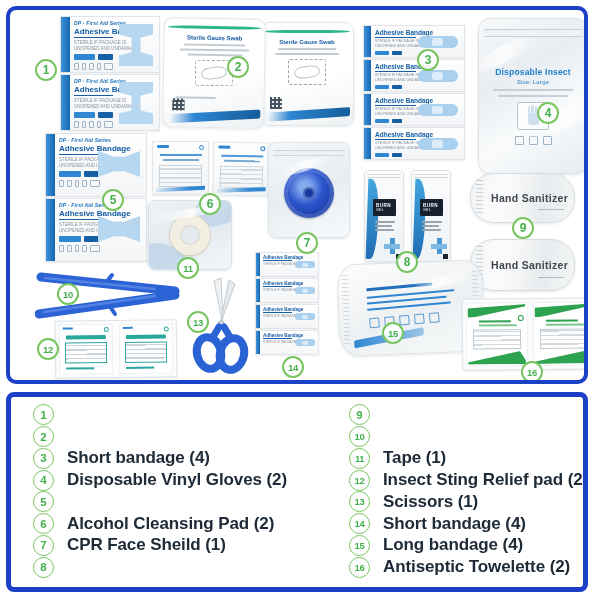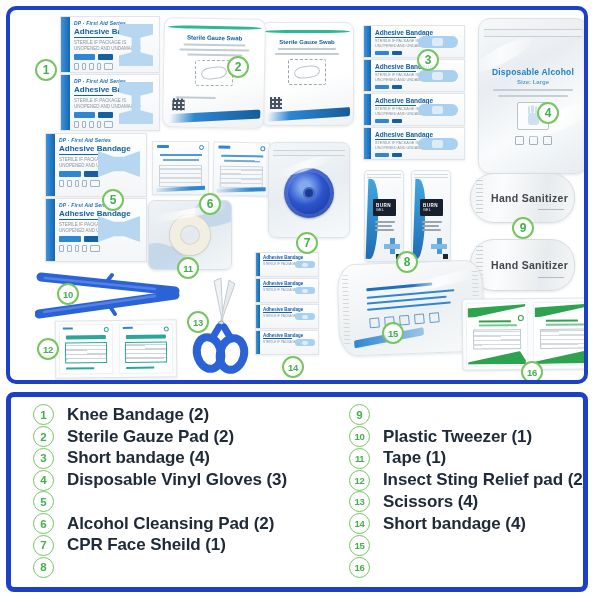--- a/index.html
+++ b/index.html
@@ -391,21 +391,21 @@
             <i class="chip c2"></i>
           </div>
       </div>
       <i class="g-strip"></i>
     </div>
 
     <div class="gloves">
       <i class="gl-zip"></i>
       <i class="gl-shine s1"></i>
       <i class="gl-shine s2"></i>
-      <div class="gl-title">Disposable Alcohol</div>
+      <div class="gl-title">Disposable Insect</div>
       <div class="gl-size">Size: Large</div>
       <i class="gl-line"></i>
       <i class="gl-line w2"></i>
       <div class="gl-hand">
         <i class="palm"></i>
           <i class="f f1"></i>
           <i class="f f2"></i>
           <i class="f f3"></i>
           <i class="f f4"></i>
       </div>
@@ -664,73 +664,72 @@
     <div class="badge b2" style="left:177px;top:301px">13</div>
     <div class="badge b2" style="left:272px;top:346px">14</div>
     <div class="badge b2" style="left:372px;top:312px">15</div>
     <div class="badge b2" style="left:511px;top:351px">16</div>
   </section>
 
   <section class="bottom-panel">
     <ul class="legend">
       <li class="legend-row">
           <span class="lbadge">1</span>
-          <span class="llabel">Knee Bandage (2)</span>
         </li>
       <li class="legend-row">
           <span class="lbadge">2</span>
-          <span class="llabel">Sterile Gauze Pad (2)</span>
         </li>
       <li class="legend-row">
           <span class="lbadge">3</span>
           <span class="llabel">Short bandage (4)</span>
         </li>
       <li class="legend-row">
           <span class="lbadge">4</span>
-          <span class="llabel">Disposable Vinyl Gloves (3)</span>
+          <span class="llabel">Disposable Vinyl Gloves (2)</span>
         </li>
       <li class="legend-row">
           <span class="lbadge">5</span>
         </li>
       <li class="legend-row">
           <span class="lbadge">6</span>
           <span class="llabel">Alcohol Cleansing Pad (2)</span>
         </li>
       <li class="legend-row">
           <span class="lbadge">7</span>
           <span class="llabel">CPR Face Sheild (1)</span>
         </li>
       <li class="legend-row">
           <span class="lbadge">8</span>
         </li>
       <li class="legend-row">
           <span class="lbadge">9</span>
         </li>
       <li class="legend-row">
           <span class="lbadge b2">10</span>
-          <span class="llabel">Plastic Tweezer (1)</span>
         </li>
       <li class="legend-row">
           <span class="lbadge b2">11</span>
           <span class="llabel">Tape (1)</span>
         </li>
       <li class="legend-row">
           <span class="lbadge b2">12</span>
           <span class="llabel">Insect Sting Relief pad (2)</span>
         </li>
       <li class="legend-row">
           <span class="lbadge b2">13</span>
-          <span class="llabel">Scissors (4)</span>
+          <span class="llabel">Scissors (1)</span>
         </li>
       <li class="legend-row">
           <span class="lbadge b2">14</span>
           <span class="llabel">Short bandage (4)</span>
         </li>
       <li class="legend-row">
           <span class="lbadge b2">15</span>
+          <span class="llabel">Long bandage (4)</span>
         </li>
       <li class="legend-row">
           <span class="lbadge b2">16</span>
+          <span class="llabel">Antiseptic Towelette (2)</span>
         </li>
     </ul>
   </section>
 
 </div>
 
 </body></html>

